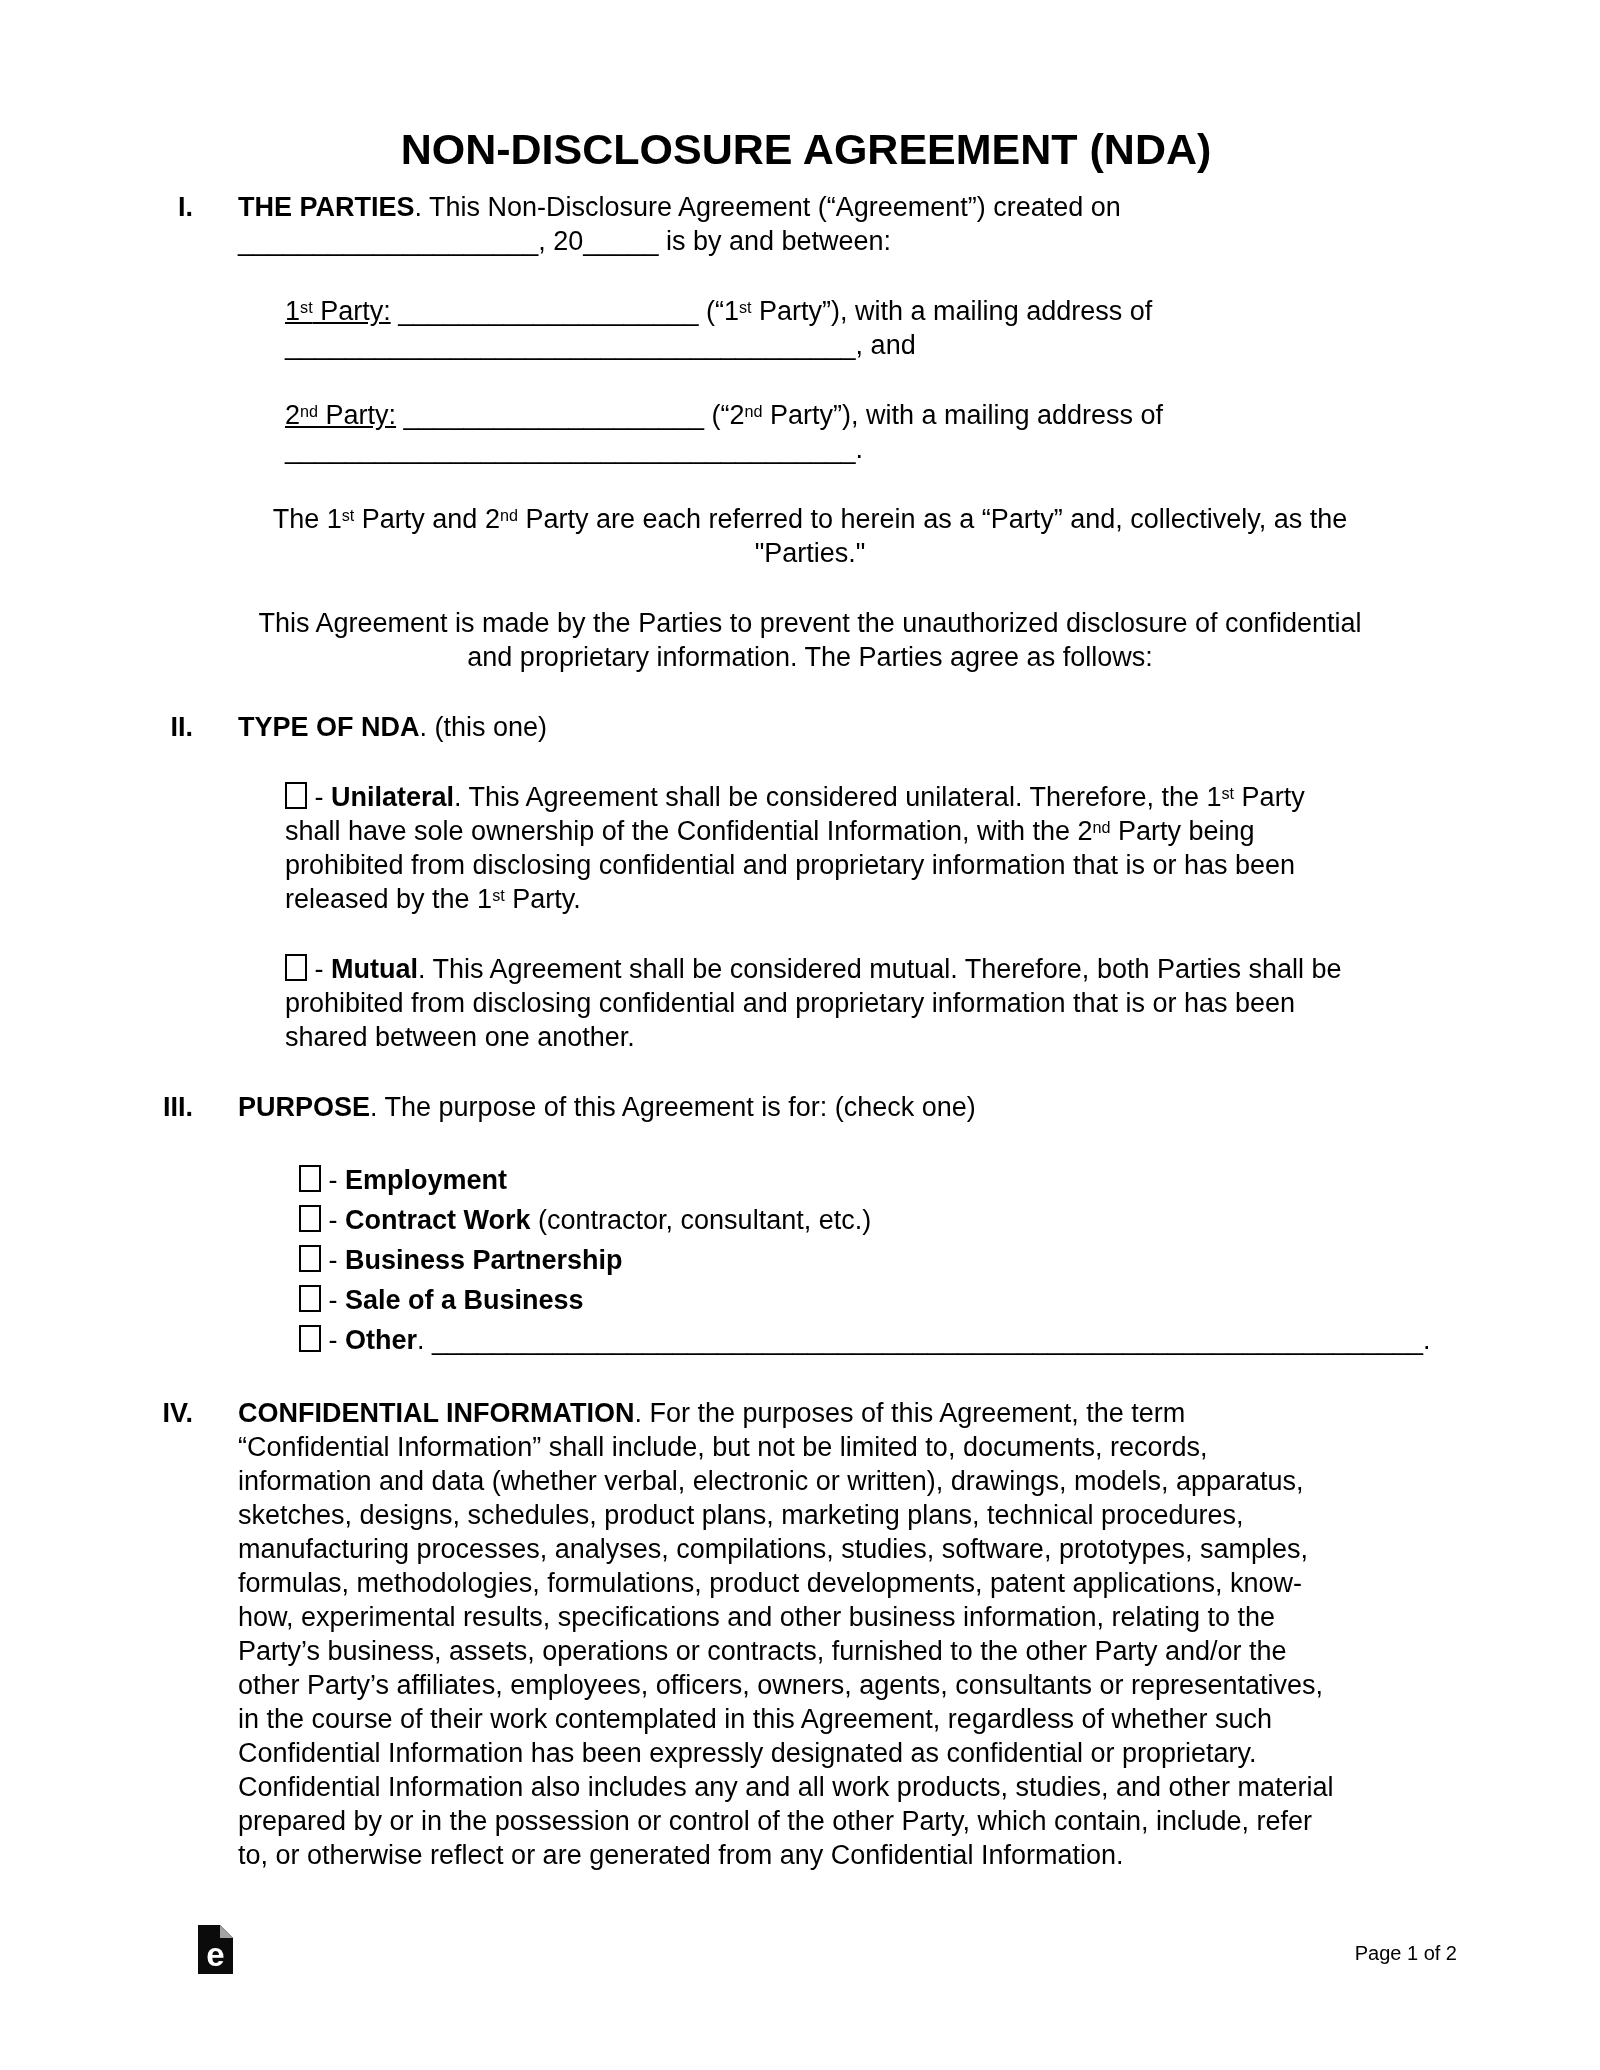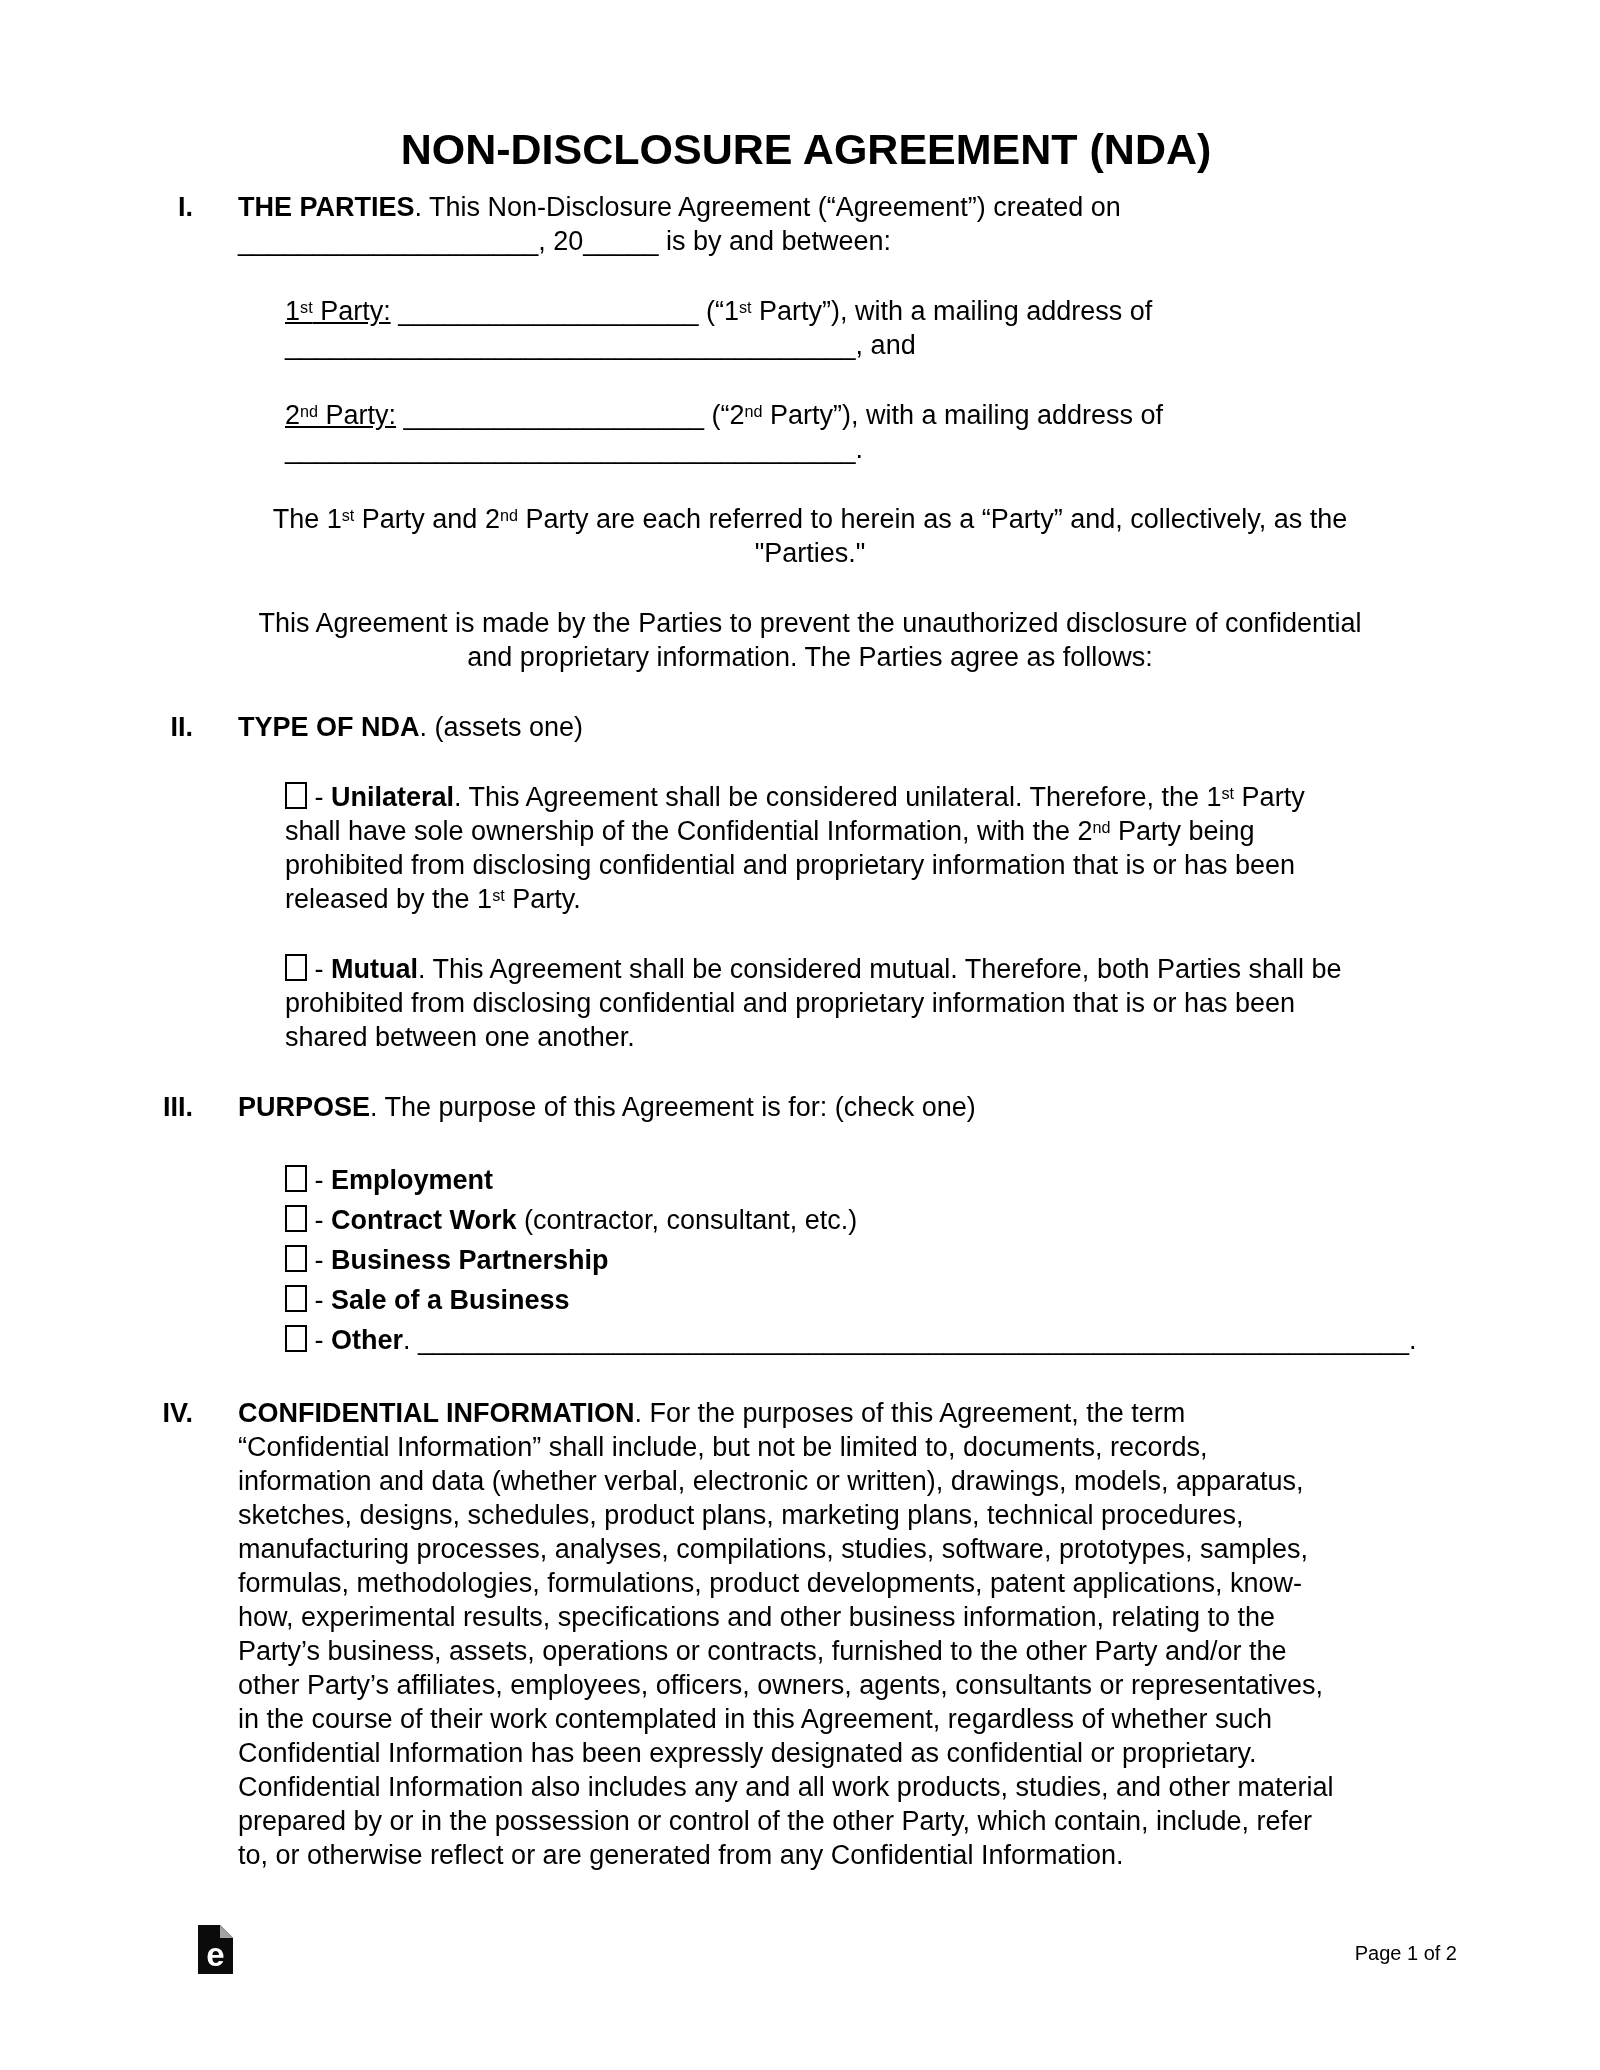--- a/index.html
+++ b/index.html
@@ -18,21 +18,21 @@
   }
   .flow{position:absolute;top:190px;left:0;width:1600px;}
   .blk{margin:0 0 36px 0;}
   .section{position:relative;padding-left:238px;padding-right:170px;}
   .section .num{
     position:absolute;left:0;top:0;width:193px;text-align:right;
     font-weight:bold;
   }
   .ind-body{padding-left:190px;padding-right:170px;text-align:center;}
   .ind-1{padding-left:285px;padding-right:170px;}
-  .list{padding-left:285px;padding-right:92px;line-height:40px;}
+  .list{padding-left:285px;padding-right:92px;line-height:40px;margin-left:14px;}
   .b{font-weight:bold;}
   .u{text-decoration:underline;}
   .sup{font-size:0.60em;vertical-align:0.45em;line-height:0;}
   .cb{
     display:inline-block;width:18px;height:23px;
     border:2px solid #000;vertical-align:-3px;background:#fff;
   }
   .footer-logo{
     position:absolute;left:198px;top:1925px;width:35px;height:49px;
     background:#0b0b0b;
@@ -57,21 +57,21 @@
 
 <div class="page">
   <h1 class="title">NON-DISCLOSURE AGREEMENT (NDA)</h1>
 
   <div class="flow" id="flow">
       <div class="blk section"><span class="num">I.</span><span><span class="b">THE PARTIES</span><span>. This Non-Disclosure Agreement (“Agreement”) created on</span><br><span>____________________, 20_____ is by and between:</span></span></div>
       <div class="blk ind-1"><span class="u"><span>1</span><span class="sup">st</span><span> Party:</span></span><span> ____________________ (“1</span><span class="sup">st</span><span> Party”), with a mailing address of</span><br><span>______________________________________, and</span></div>
       <div class="blk ind-1"><span class="u"><span>2</span><span class="sup">nd</span><span> Party:</span></span><span> ____________________ (“2</span><span class="sup">nd</span><span> Party”), with a mailing address of</span><br><span>______________________________________.</span></div>
       <div class="blk ind-body"><span>The 1</span><span class="sup">st</span><span> Party and 2</span><span class="sup">nd</span><span> Party are each referred to herein as a “Party” and, collectively, as the</span><br><span>"Parties."</span></div>
       <div class="blk ind-body"><span>This Agreement is made by the Parties to prevent the unauthorized disclosure of confidential</span><br><span>and proprietary information. The Parties agree as follows:</span></div>
-      <div class="blk section"><span class="num">II.</span><span><span class="b">TYPE OF NDA</span><span>. (assets one)</span></span></div>
+      <div class="blk section"><span class="num">II.</span><span><span class="b">TYPE OF NDA</span><span>. (this one)</span></span></div>
       <div class="blk ind-1"><span class="cb"></span><span> - </span><span class="b">Unilateral</span><span>. This Agreement shall be considered unilateral. Therefore, the 1</span><span class="sup">st</span><span> Party</span><br><span>shall have sole ownership of the Confidential Information, with the 2</span><span class="sup">nd</span><span> Party being</span><br><span>prohibited from disclosing confidential and proprietary information that is or has been</span><br><span>released by the 1</span><span class="sup">st</span><span> Party.</span></div>
       <div class="blk ind-1"><span class="cb"></span><span> - </span><span class="b">Mutual</span><span>. This Agreement shall be considered mutual. Therefore, both Parties shall be</span><br><span>prohibited from disclosing confidential and proprietary information that is or has been</span><br><span>shared between one another.</span></div>
       <div class="blk section"><span class="num">III.</span><span><span class="b">PURPOSE</span><span>. The purpose of this Agreement is for: (check one)</span></span></div>
       <div class="blk list">
         <div class="list-item"><span class="cb"></span><span> - </span><span class="b">Employment</span></div>
         <div class="list-item"><span class="cb"></span><span> - </span><span class="b">Contract Work</span><span> (contractor, consultant, etc.)</span></div>
         <div class="list-item"><span class="cb"></span><span> - </span><span class="b">Business Partnership</span></div>
         <div class="list-item"><span class="cb"></span><span> - </span><span class="b">Sale of a Business</span></div>
         <div class="list-item"><span class="cb"></span><span> - </span><span class="b">Other</span><span>. __________________________________________________________________.</span></div>
       </div>

